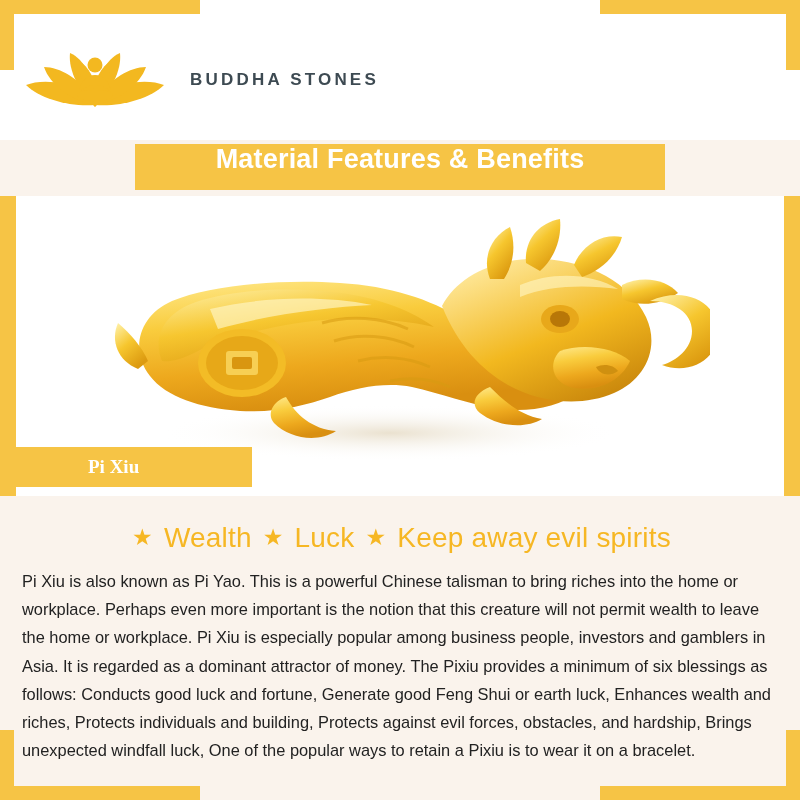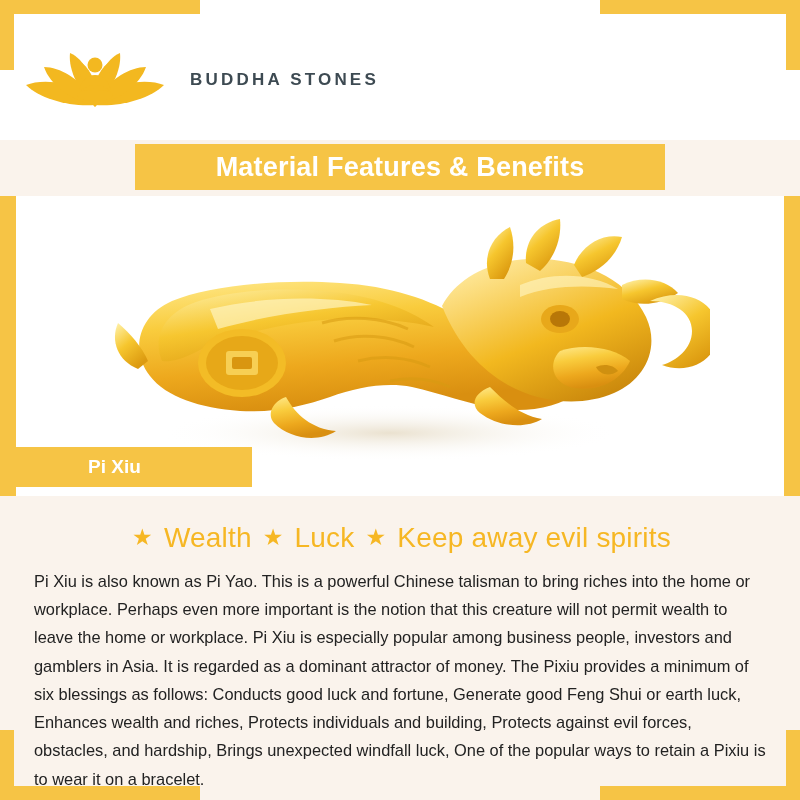--- a/index.html
+++ b/index.html
@@ -86,21 +86,20 @@
 
   
   .title-banner {
     position: absolute;
     left: 135px;
     top: 144px;
     width: 530px;
     height: 46px;
     background: #f6c445;
     display: flex;
-    align-items: center;
     justify-content: center;
     z-index: 4;
   }
   .title-banner span {
     color: #ffffff;
     font-size: 27px;
     font-weight: bold;
     letter-spacing: 0.2px;
   }
   .title-bg {
@@ -135,37 +134,38 @@
   .label-tab {
     position: absolute;
     left: 0;
     top: 447px;
     width: 252px;
     height: 40px;
     background: #f6c445;
     display: flex;
     align-items: center;
     z-index: 7;
+    font-family: Liberation Serif, serif;
   }
   .label-tab span {
     color: #ffffff;
     font-size: 19px;
     font-weight: bold;
     margin-left: 88px;
   }
 
   
   .lower {
     position: absolute;
     left: 0;
     right: 0;
     top: 496px;
     bottom: 0;
     background: #faf3ec;
-    padding: 0 34px;
+    padding: 0 22px;
     box-sizing: border-box;
     z-index: 2;
   }
   .headline {
     margin-top: 26px;
     text-align: center;
     color: #f6b724;
     font-size: 28px;
     font-weight: normal;
     letter-spacing: 0.2px;

